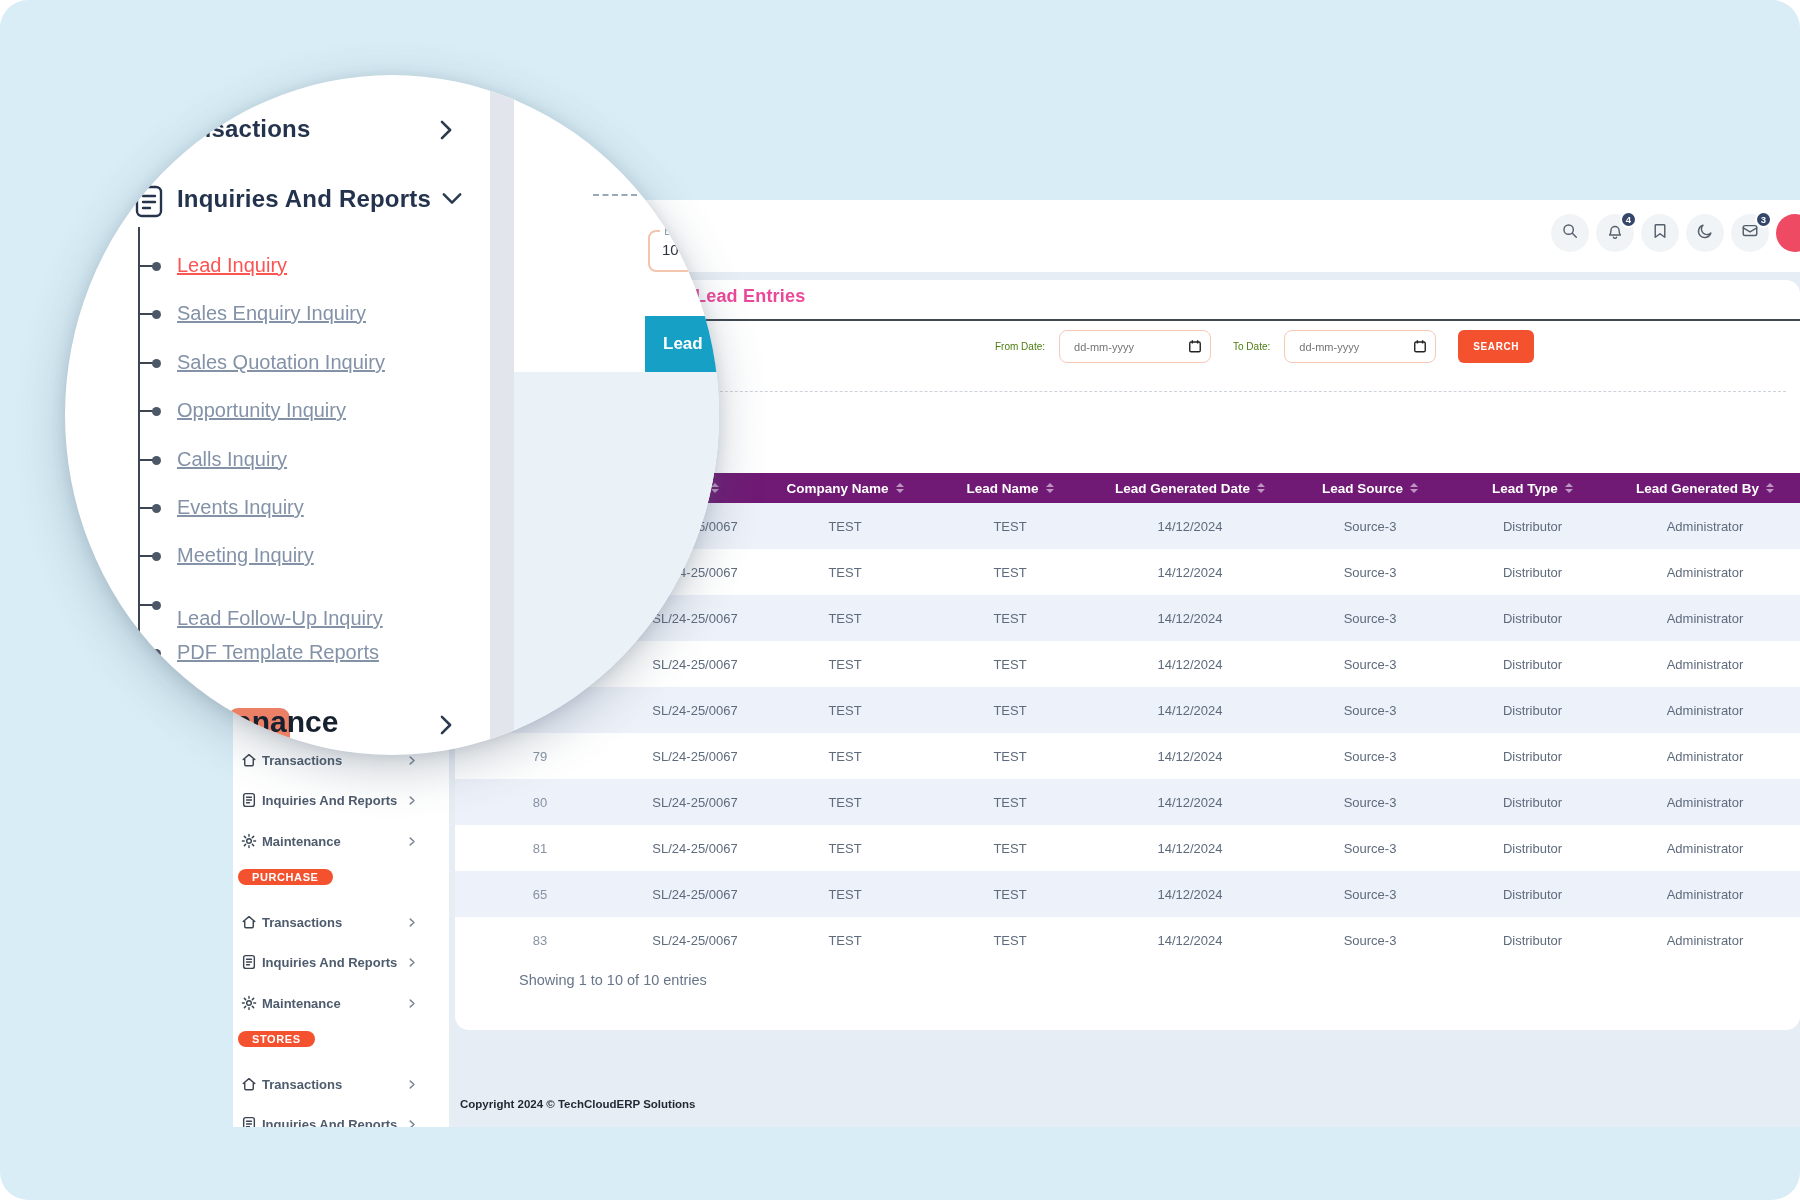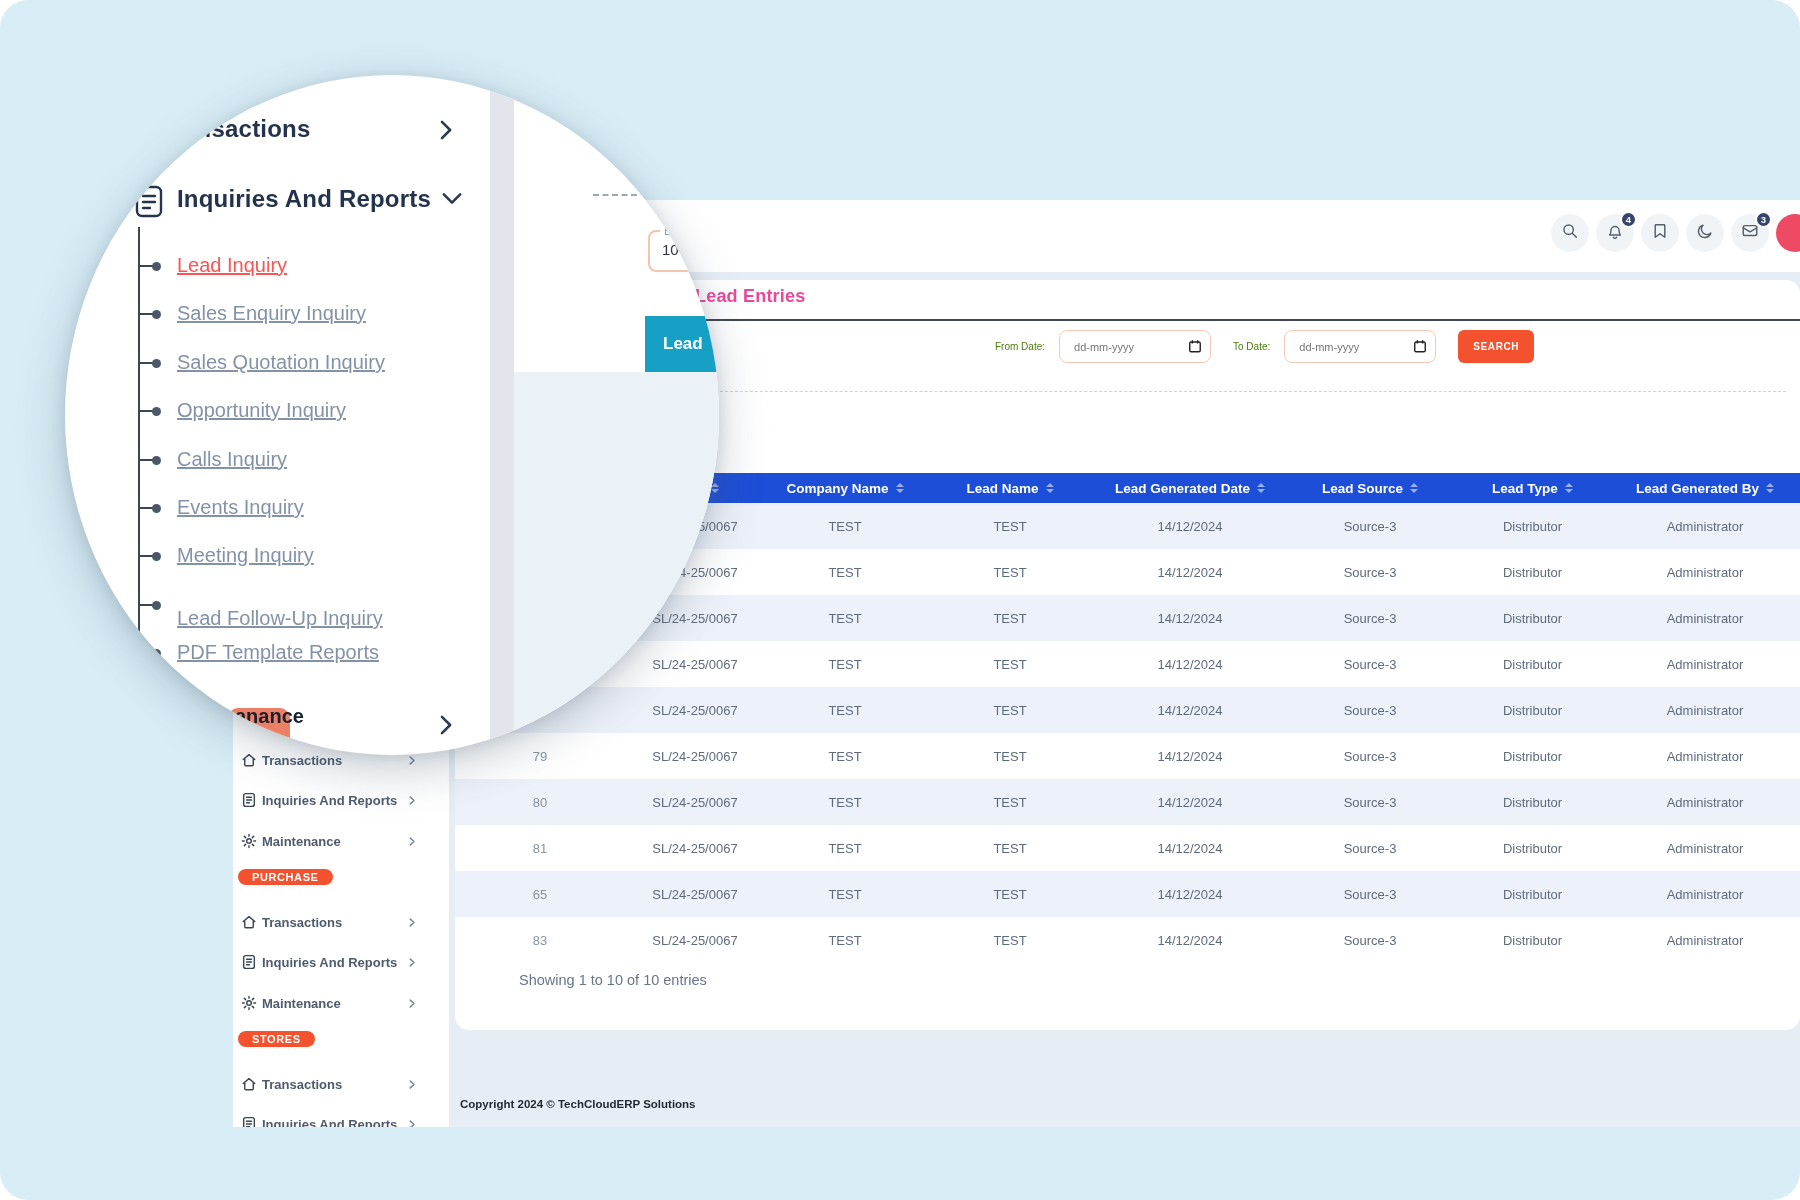--- a/index.html
+++ b/index.html
@@ -29,21 +29,21 @@
   .dinput{position:relative;width:152px;height:33px;margin-right:22px;}
   .dinput input{width:100%;height:100%;border:1px solid #f6c9b6;border-radius:8px;padding:0 30px 0 14px;font-size:11px;color:#333;
                 font-family:"Liberation Sans",sans-serif;outline:none;background:#fff;}
   .dinput svg{position:absolute;right:9px;top:9px;width:14px;height:14px;stroke:#222;fill:none;stroke-width:1.6;}
   .search-btn{height:33px;padding:0 15px;background:#f4512e;color:#fff;border:none;border-radius:6px;font-size:10px;font-weight:700;
               letter-spacing:.6px;font-family:"Liberation Sans",sans-serif;cursor:pointer;}
   .dashsep{position:absolute;left:200px;right:14px;top:111px;border-top:1px dashed #cdd3da;}
 
   
   table{position:absolute;left:0;top:193px;width:1345px;border-collapse:collapse;table-layout:fixed;}
-  thead th{height:30px;background:#1d4ed8;color:#fff;font-size:13.5px;font-weight:600;white-space:nowrap;}
+  thead th{height:30px;background:#701a75;color:#fff;font-size:13.5px;font-weight:600;white-space:nowrap;}
   thead th .hwrap{display:flex;align-items:center;justify-content:center;gap:7px;}
   .sort{display:inline-flex;flex-direction:column;gap:2px;}
   .sort i{display:block;width:0;height:0;border-left:4px solid transparent;border-right:4px solid transparent;}
   .sort .up{border-bottom:4px solid rgba(255,255,255,.55);}
   .sort .dn{border-top:4px solid rgba(255,255,255,.55);}
   tbody td{height:46px;font-size:13px;color:#5e6b7d;text-align:center;white-space:nowrap;}
   tbody tr.odd{background:#edf1f9;}
   tbody td.numcol{color:#8792a3;}
   .summary{position:absolute;left:64px;top:692px;font-size:14.5px;color:#68768a;}
 
@@ -73,21 +73,21 @@
   .mag-chev{position:absolute;left:374px;display:flex;}
   .mag-chev svg{width:15px;height:20px;stroke:#2c3a50;fill:none;stroke-width:2.8;stroke-linecap:round;stroke-linejoin:round;}
   .mag-docicon{position:absolute;left:70px;top:110px;}
   .mag-docicon svg{width:28px;height:33px;stroke:#26334c;fill:none;stroke-width:2.4;stroke-linecap:round;stroke-linejoin:round;}
   .mag-tree{position:absolute;left:73px;top:152px;width:2px;height:430px;background:#3c4553;}
   .mag-conn{position:absolute;left:73px;width:16px;height:2px;background:#3c4553;}
   .mag-dot{position:absolute;left:87px;width:9px;height:9px;border-radius:50%;background:#4c5868;}
   .mag-item{position:absolute;left:112px;font-size:20px;font-weight:500;color:#8392a7;cursor:pointer;white-space:nowrap;text-decoration:underline;}
   .mag-item.active{color:#fb5453;}
   .mag-blob{position:absolute;left:163px;top:633px;width:62px;height:42px;background:#ec8066;border-radius:10px;}
-  .mag-maint{position:absolute;left:170px;top:630px;font-size:20px;font-weight:700;color:#16202e;}
+  .mag-maint{position:absolute;left:170px;top:630px;font-size:30px;font-weight:700;color:#16202e;}
 
   
   .copyright{position:absolute;left:11px;top:826px;font-size:11.5px;font-weight:700;color:#1f2733;}
 </style>
 </head>
 <body>
 
 <div class="canvas">
 
   <div class="sidebar" id="sidebar">

